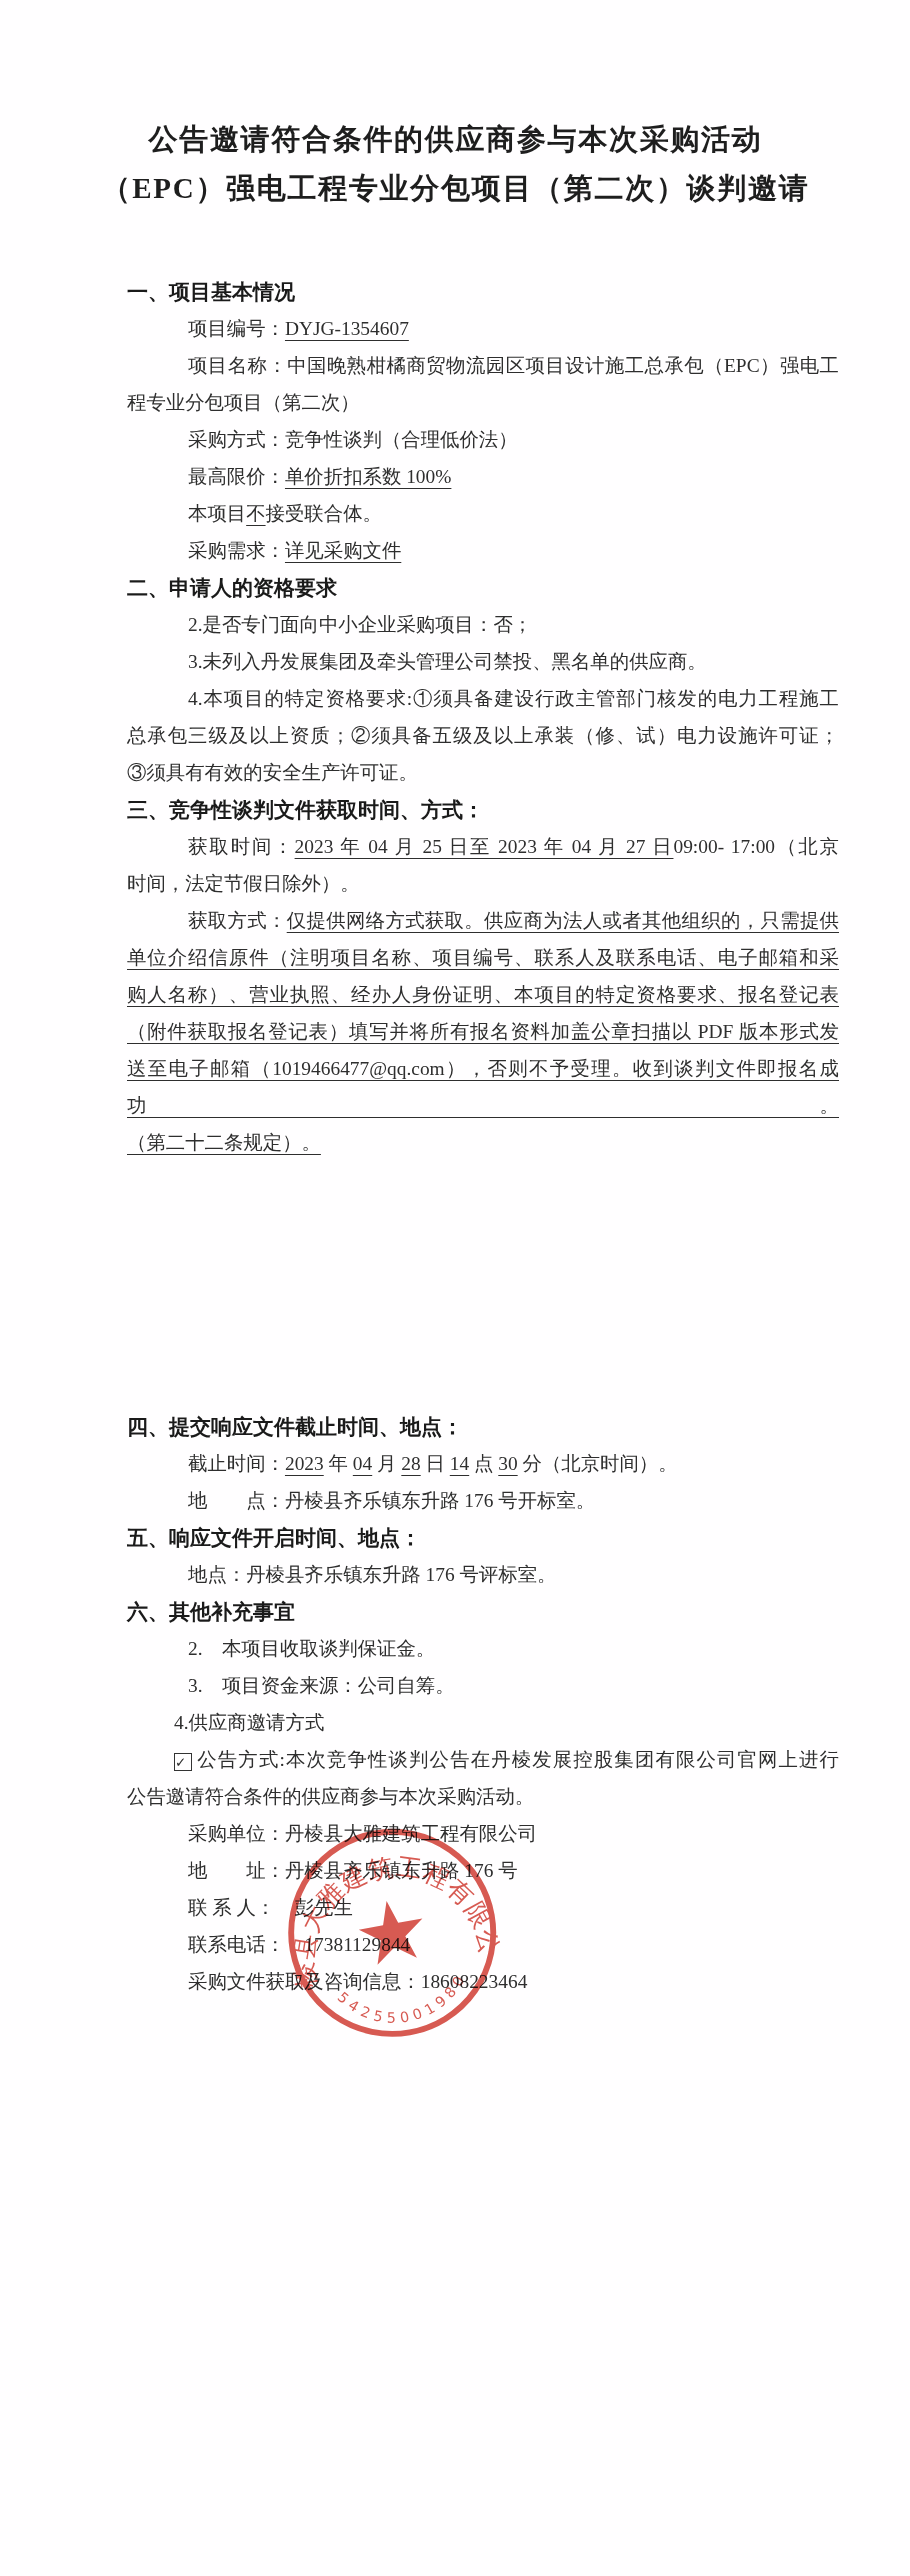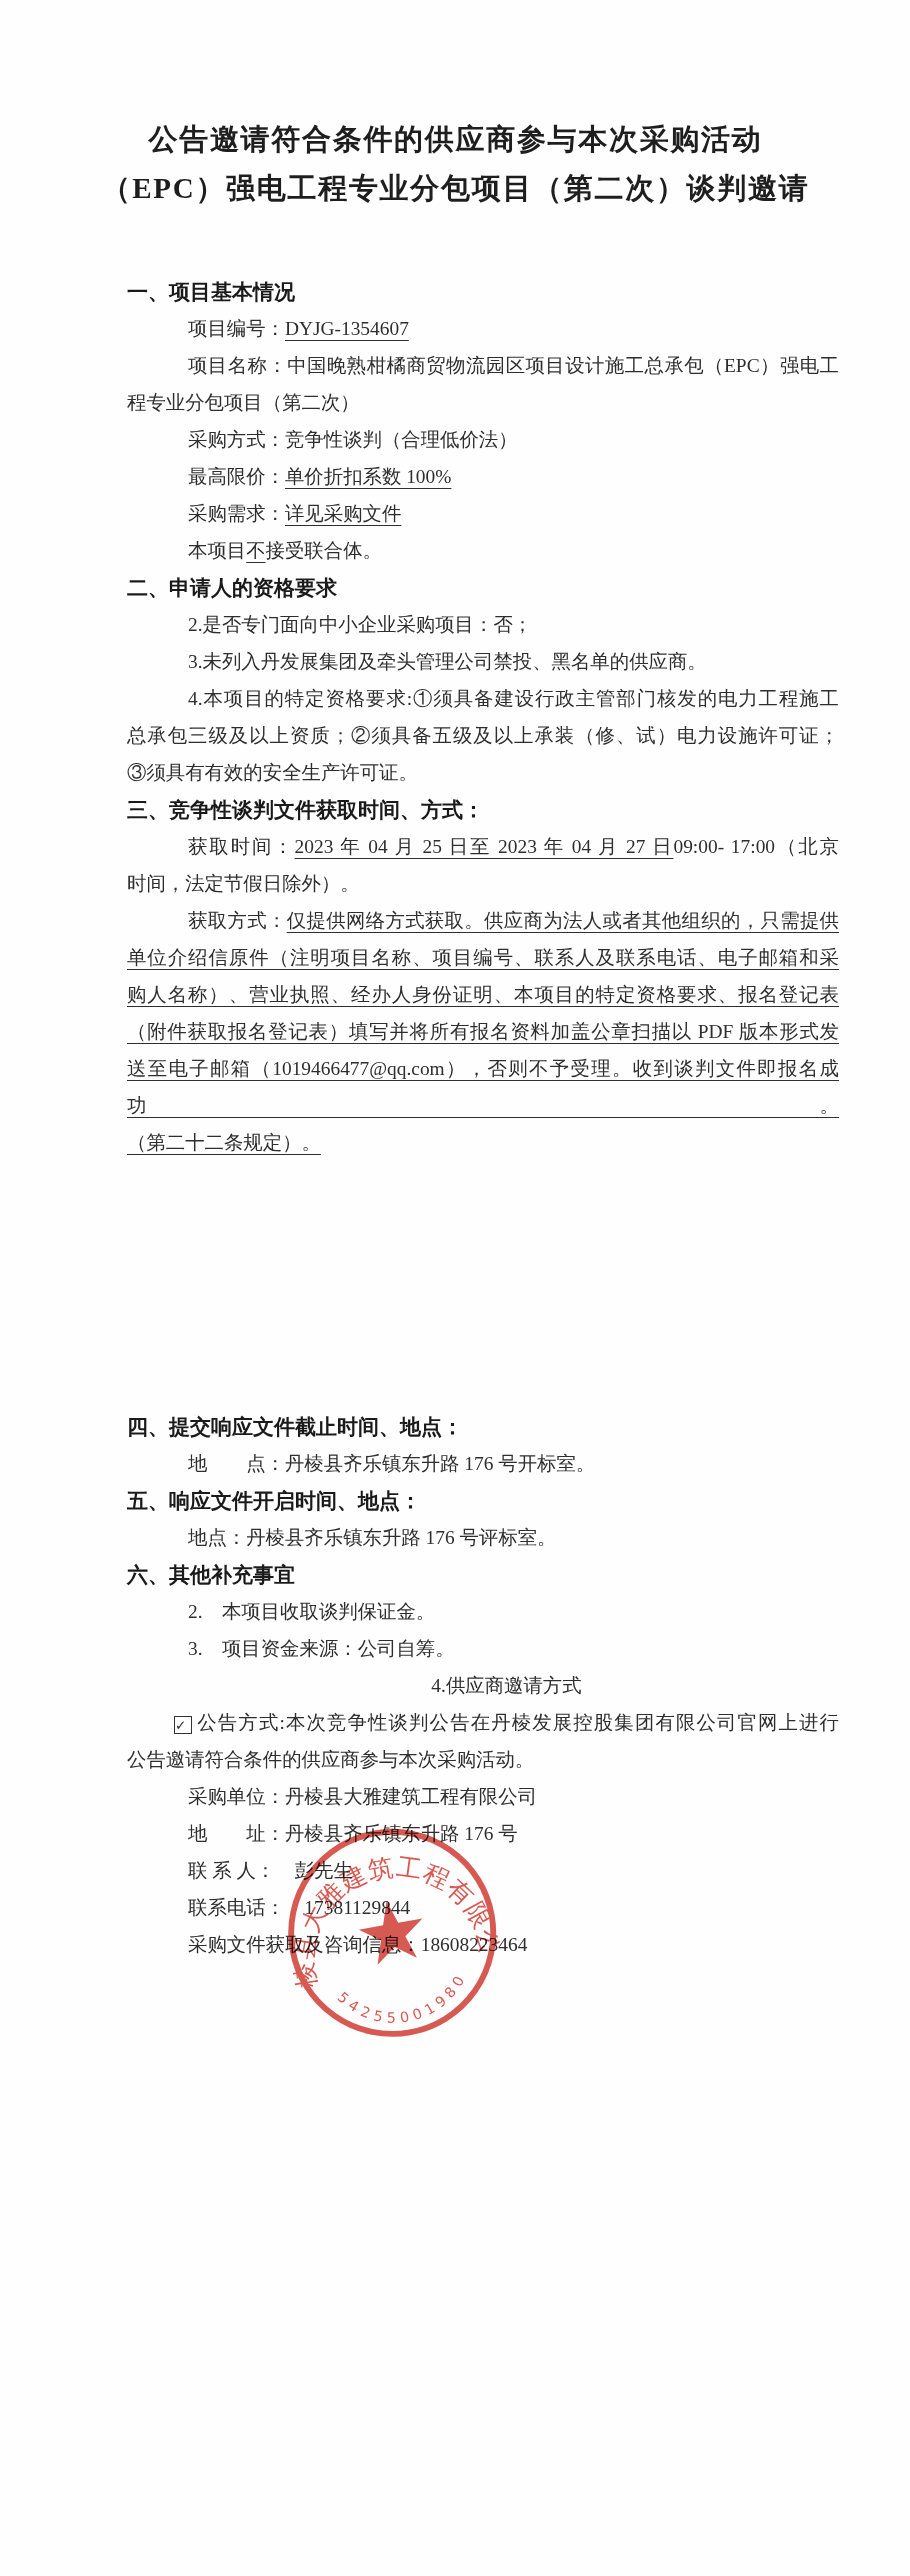--- a/index.html
+++ b/index.html
@@ -5,21 +5,21 @@
   html,body{margin:0;padding:0;background:#ffffff;}
   .page{position:relative;width:911px;height:2576px;background:#fffeff;
         font-family:"Liberation Serif","DejaVu Serif",serif;color:#2e2e2e;overflow:hidden;}
   .title{position:absolute;top:115px;left:0;width:100%;margin:0;text-align:center;
          font-size:29px;font-weight:700;color:#1e1e1e;line-height:49px;letter-spacing:1.7px;}
   .title span{display:block;}
   .content{position:absolute;left:127px;top:273px;width:712px;font-size:19.4px;line-height:37px;}
   .content p{margin:0;}
   .h{font-family:"Liberation Sans","DejaVu Sans",sans-serif;font-weight:700;color:#1a1a1a;font-size:21px;}
   .ind{text-indent:61px;}
-  .ind-sm{text-indent:47px;text-align:center;}
+  .ind-sm{text-indent:47px;}
   .fill{text-align:justify;text-align-last:justify;}
   .u{text-decoration:underline;text-underline-offset:5px;text-decoration-thickness:1.3px;}
   .gap{height:247px;}
   .cbx{display:inline-block;width:16px;height:16px;border:1.7px solid #333;line-height:16px;
        text-align:center;font-size:13.5px;vertical-align:-0.8px;margin-right:4.2px;
        font-family:"DejaVu Sans","Liberation Sans",sans-serif;text-indent:0;}
   .seal{position:absolute;left:278px;top:1820px;width:229px;height:229px;
         transform:rotate(-10deg);mix-blend-mode:multiply;opacity:.84;}
 </style>
 </head>
@@ -33,22 +33,22 @@
   </h1>
 
   <div class="content">
 
     <p class="h">一、项目基本情况</p>
     <p class="ind"><span>项目编号：</span><span class="u">DYJG-1354607</span></p>
     <p class="ind fill"><span>项目名称：</span><span>中国晚熟柑橘商贸物流园区项目设计施工总承包（EPC）强电工</span></p>
     <p>程专业分包项目（第二次）</p>
     <p class="ind"><span>采购方式：</span><span>竞争性谈判（合理低价法）</span></p>
     <p class="ind"><span>最高限价：</span><span class="u">单价折扣系数 100%</span></p>
+    <p class="ind"><span>本项目</span><span class="u">不</span><span>接受联合体。</span></p>
     <p class="ind"><span>采购需求：</span><span class="u">详见采购文件</span></p>
-    <p class="ind"><span>本项目</span><span class="u">不</span><span>接受联合体。</span></p>
 
     <p class="h">二、申请人的资格要求</p>
     <p class="ind">2.是否专门面向中小企业采购项目：否；</p>
     <p class="ind">3.未列入丹发展集团及牵头管理公司禁投、黑名单的供应商。</p>
     <p class="ind fill">4.本项目的特定资格要求:①须具备建设行政主管部门核发的电力工程施工</p>
     <p class="fill">总承包三级及以上资质；②须具备五级及以上承装（修、试）电力设施许可证；</p>
     <p>③须具有有效的安全生产许可证。</p>
 
     <p class="h">三、竞争性谈判文件获取时间、方式：</p>
     <p class="ind fill"><span>获取时间：</span><span class="u">2023 年 04 月 25 日至 2023 年 04 月 27 日</span><span>09:00- 17:00（北京</span></p>
@@ -56,20 +56,21 @@
     <p class="ind fill"><span>获取方式：</span><span class="u">仅提供网络方式获取。供应商为法人或者其他组织的，只需提供</span></p>
     <p class="fill"><span class="u">单位介绍信原件（注明项目名称、项目编号、联系人及联系电话、电子邮箱和采</span></p>
     <p class="fill"><span class="u">购人名称）、营业执照、经办人身份证明、本项目的特定资格要求、报名登记表</span></p>
     <p class="fill"><span class="u">（附件获取报名登记表）填写并将所有报名资料加盖公章扫描以 PDF 版本形式发</span></p>
     <p class="fill"><span class="u">送至电子邮箱（1019466477@qq.com），否则不予受理。收到谈判文件即报名成功。</span></p>
     <p><span class="u">（第二十二条规定）。</span></p>
 
     <div class="gap"></div>
 
     <p class="h">四、提交响应文件截止时间、地点：</p>
+    <p class="ind"><span>截止时间：</span><span class="u">2023</span><span> 年 </span><span class="u">04</span><span> 月 </span><span class="u">28</span><span> 日 </span><span class="u">14</span><span> 点 </span><span class="u">30</span><span> 分（北京时间）。</span></p>
     <p class="ind">地　　点：丹棱县齐乐镇东升路 176 号开标室。</p>
 
     <p class="h">五、响应文件开启时间、地点：</p>
     <p class="ind">地点：丹棱县齐乐镇东升路 176 号评标室。</p>
 
     <p class="h">六、其他补充事宜</p>
     <p class="ind">2.　本项目收取谈判保证金。</p>
     <p class="ind">3.　项目资金来源：公司自筹。</p>
     <p class="ind-sm">4.供应商邀请方式</p>
     <p class="ind-sm fill"><span class="cbx">✓</span><span>公告方式:本次竞争性谈判公告在丹棱发展控股集团有限公司官网上进行</span></p>

